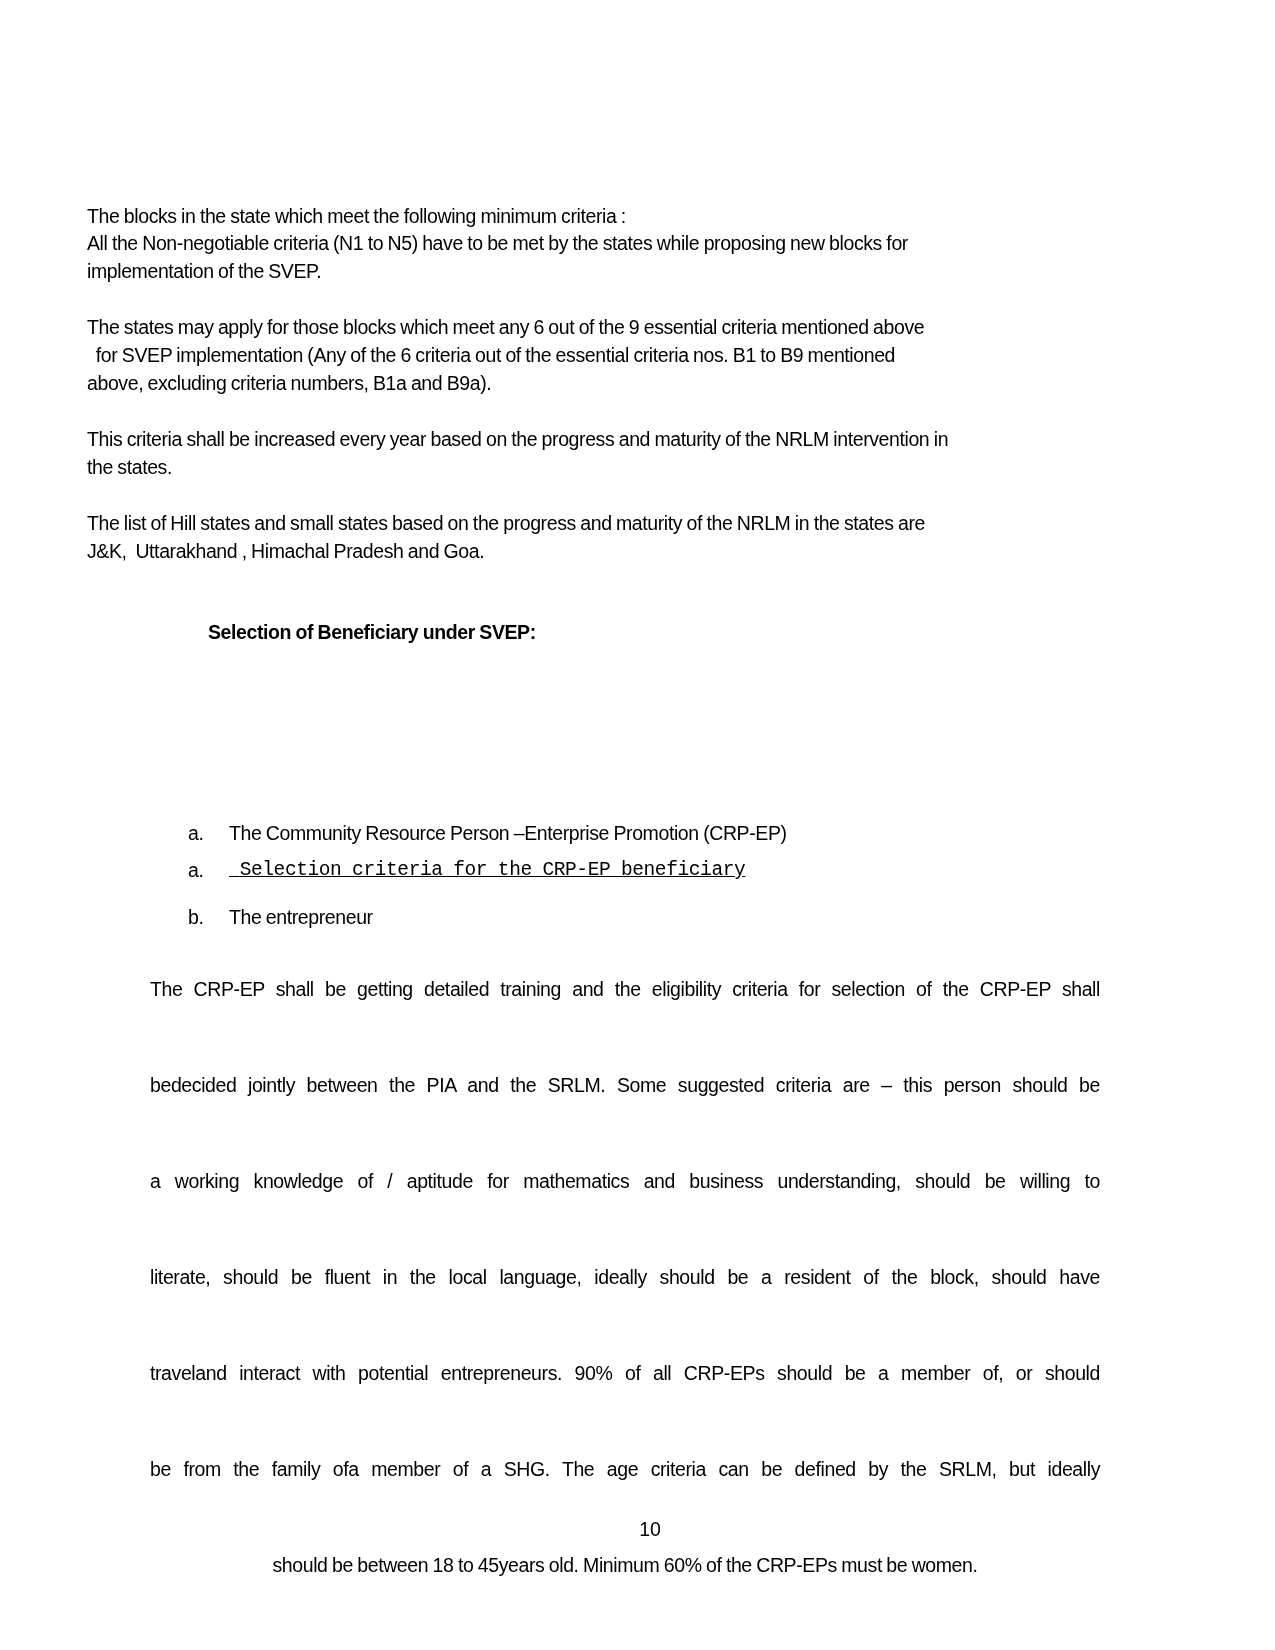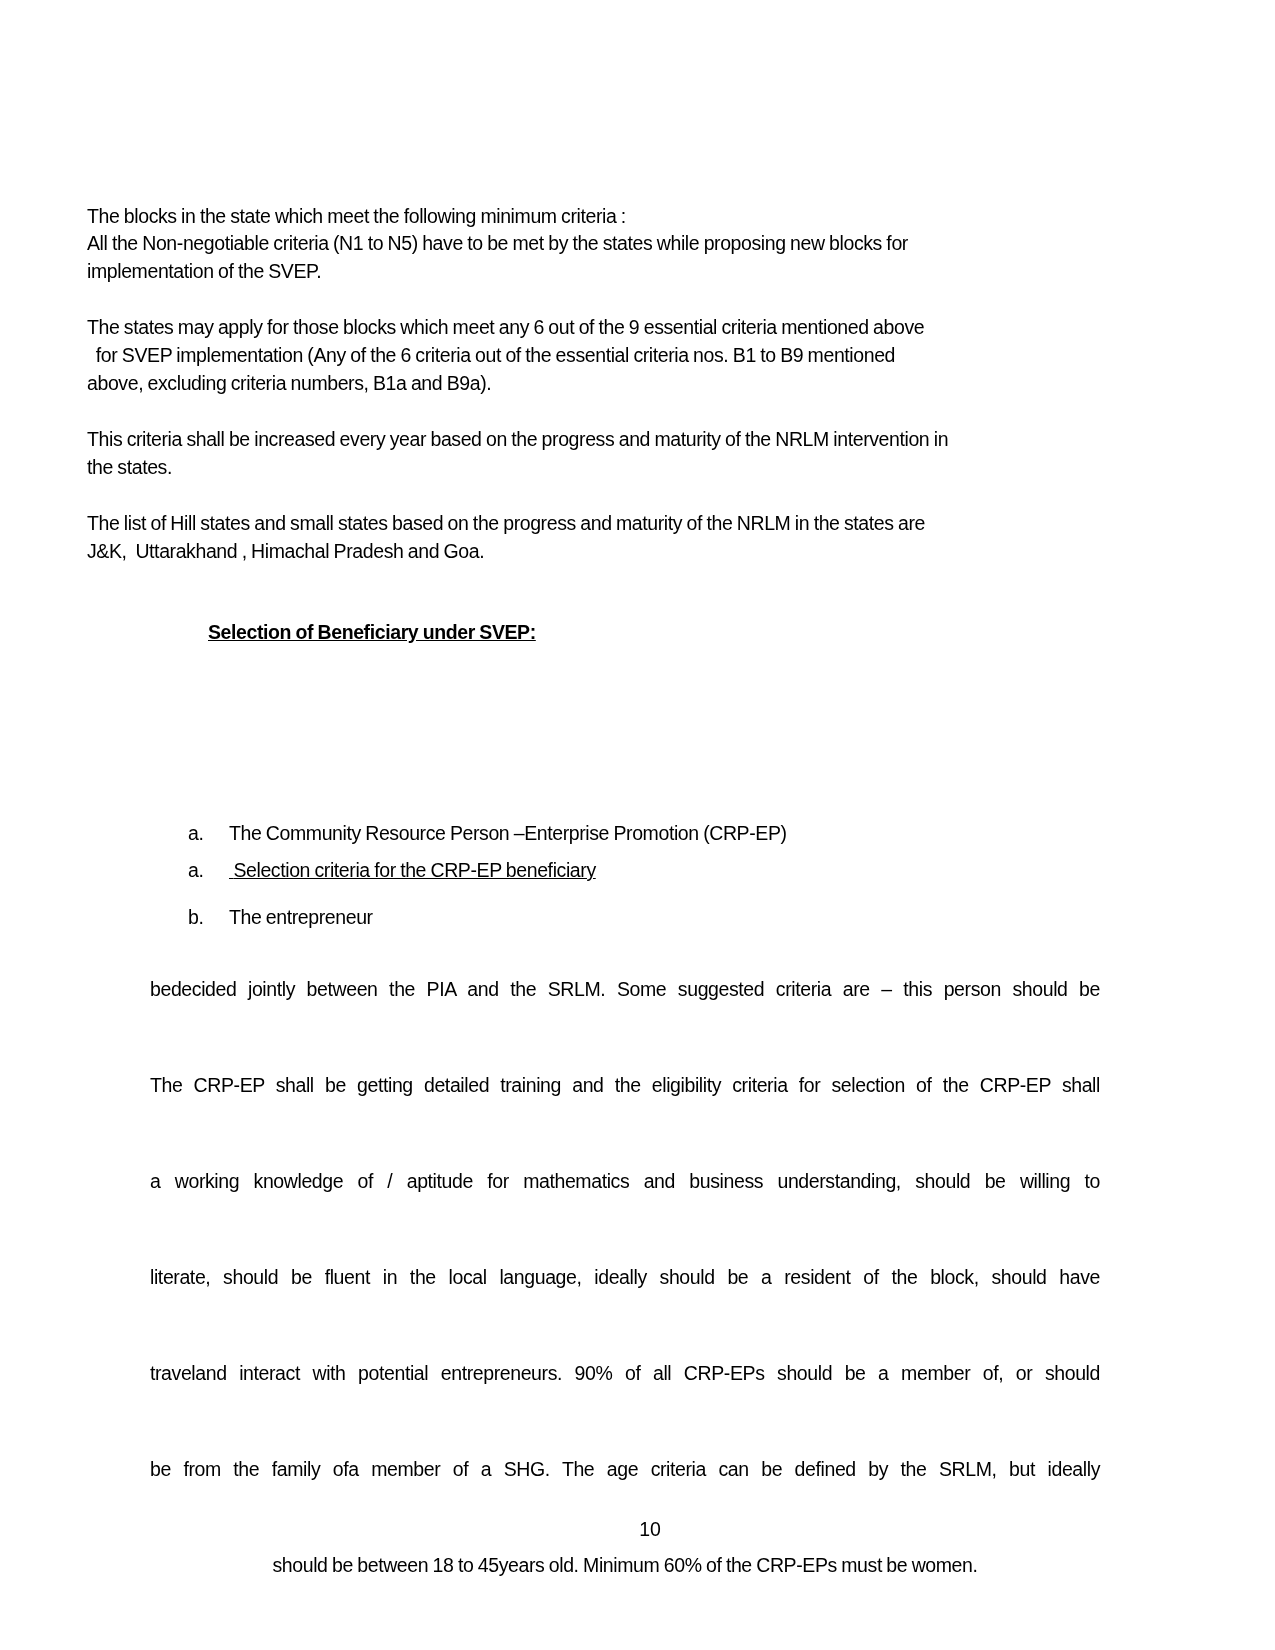--- a/index.html
+++ b/index.html
@@ -17,26 +17,25 @@
     word-spacing: -0.6px;
     overflow: hidden;
   }
   .block {
     position: absolute;
     white-space: pre-wrap;
   }
   .para { left: 87px; width: 1020px; }
   .heading {
     font-weight: bold;
-    text-decoration: underline;
   }
   .list-row { display: flex; }
   .list-marker { flex: 0 0 35px; white-space: pre; }
   .list-text { white-space: pre-wrap; margin-left: 6px; }
-  .underlined { text-decoration: underline; }
+  .underlined { text-decoration: underline; font-family: Liberation Mono, monospace; }
   .bigpara { width: 950px; line-height: 32px; }
   .jline { text-align: justify; text-align-last: justify; }
   .jlast { text-align: center; }
   .footer {
     left: 0;
     width: 1275px;
     text-align: center;
     letter-spacing: 0;
   }
 </style>
@@ -73,22 +72,22 @@
       <span class="list-text">The entrepreneur</span>
     </div>
   </div>
 
   <div class="block list-row" style="top:856px; left:188px;">
     <span class="list-marker">a.</span>
     <span class="list-text underlined"> Selection criteria for the CRP-EP beneficiary</span>
   </div>
 
   <div class="block bigpara" style="top:909px; left:150px;">
+    <div class="jline">The CRP-EP shall be getting detailed training and the eligibility criteria for selection of the CRP-EP shall</div>
     <div class="jline">bedecided jointly between the PIA and the SRLM. Some suggested criteria are – this person should be</div>
-    <div class="jline">The CRP-EP shall be getting detailed training and the eligibility criteria for selection of the CRP-EP shall</div>
     <div class="jline">a working knowledge of / aptitude for mathematics and business understanding, should be willing to</div>
     <div class="jline">literate, should be fluent in the local language, ideally should be a resident of the block, should have</div>
     <div class="jline">traveland interact with potential entrepreneurs. 90% of all CRP-EPs should be a member of, or should</div>
     <div class="jline">be from the family ofa member of a SHG. The age criteria can be defined by the SRLM, but ideally</div>
     <div class="jlast">should be between 18 to 45years old. Minimum 60% of the CRP-EPs must be women.</div>
   </div>
 
   <div class="block footer" style="top:1515px;padding-left:25px;">10</div>
 
 </div>

